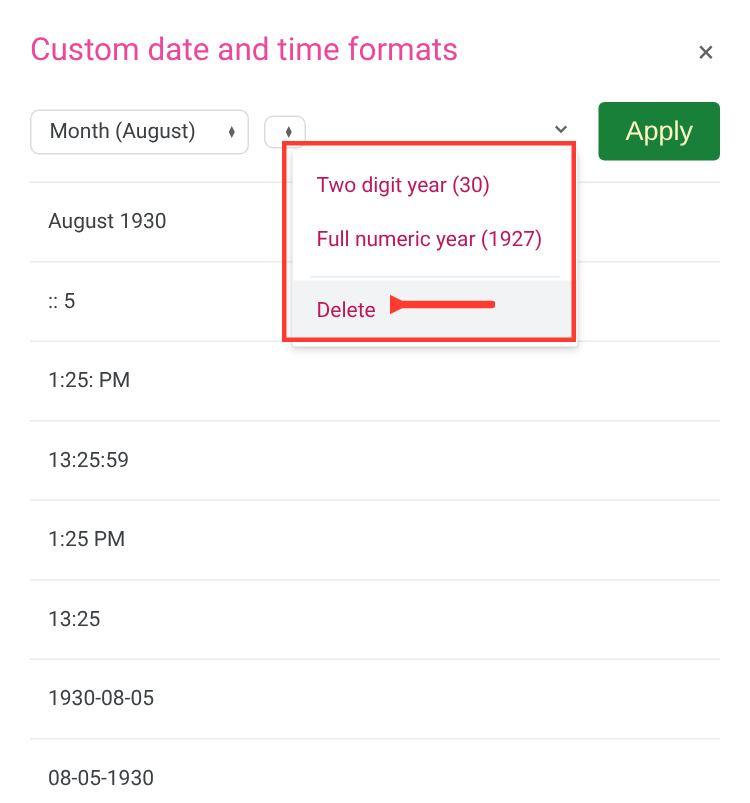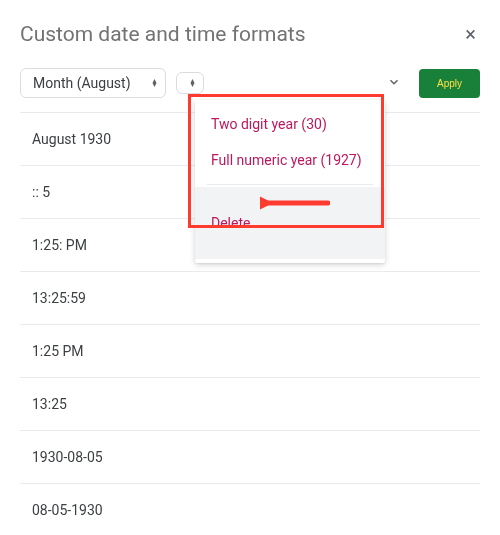--- a/index.html
+++ b/index.html
@@ -21,21 +21,21 @@
     }
     .header {
       display: flex;
       justify-content: space-between;
       align-items: center;
       margin-bottom: 20px;
     }
     .title {
       font-size: 21px;
       font-weight: 400;
-      color: #737373;
+      color: #ec4899;
     }
     .close-btn {
       font-size: 20px;
       color: #5f6368;
       cursor: pointer;
       padding: 4px;
       line-height: 1;
     }
     .controls-row {
       display: flex;
@@ -67,25 +67,25 @@
       display: block;
     }
     .caret-down {
       margin-left: auto;
       margin-right: 8px;
       color: #5f6368;
       cursor: pointer;
     }
     .apply-btn {
       background: #188038;
-      color: #fde047;
+      color: #fef9c3;
       border: none;
       border-radius: 4px;
       padding: 9px 18px;
-      font-size: 10px;
+      font-size: 18px;
       font-weight: 500;
       cursor: pointer;
     }
     .list {
       border-top: 1px solid #e8eaed;
     }
     .list-row {
       border-bottom: 1px solid #e8eaed;
       padding: 18px 12px;
       font-size: 14px;
@@ -112,21 +112,21 @@
       display: flex;
       align-items: center;
     }
     .dropdown-divider {
       height: 1px;
       background: #e8eaed;
       margin: 6px 12px 2px 12px;
     }
     .dropdown-item.delete {
       background: #f1f3f4;
-      padding: 28px 16px;
+      padding: 12px 16px;
       margin-bottom: 4px;
     }
     
     .annotation-box {
       position: absolute;
       top: 94px;
       left: 188px;
       width: 196px;
       height: 134px;
       border: 3px solid #ff3b30;

